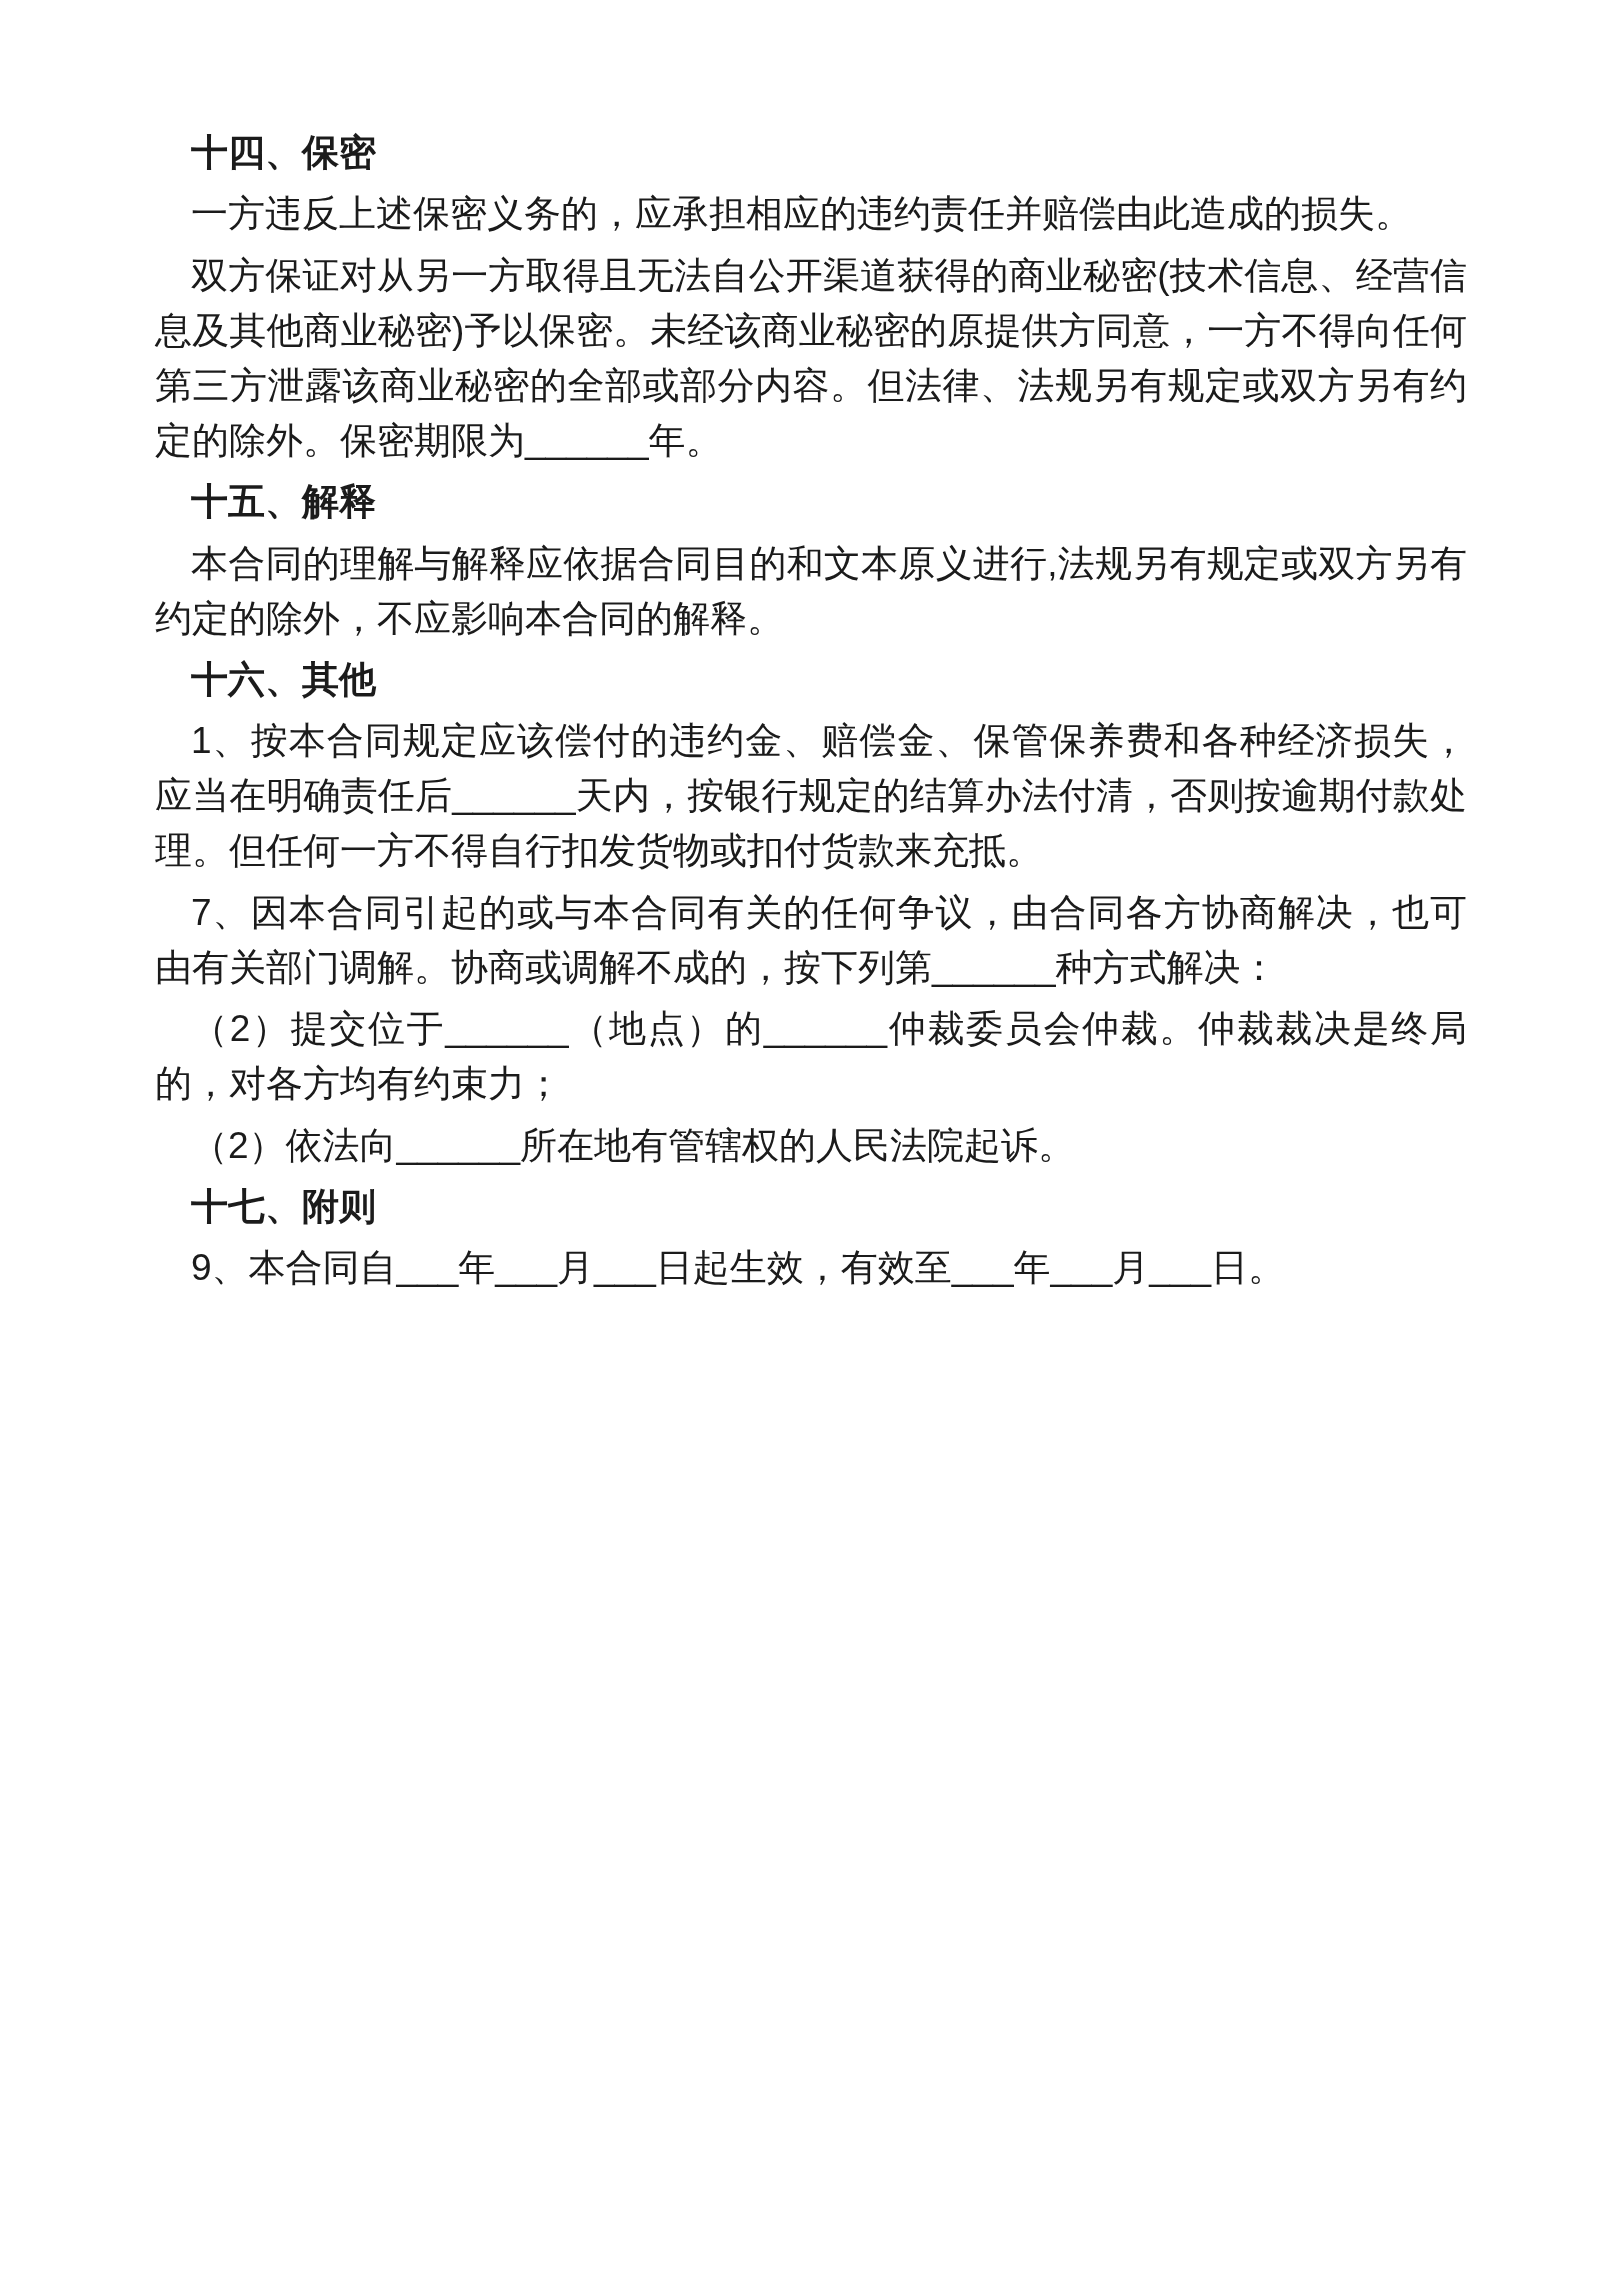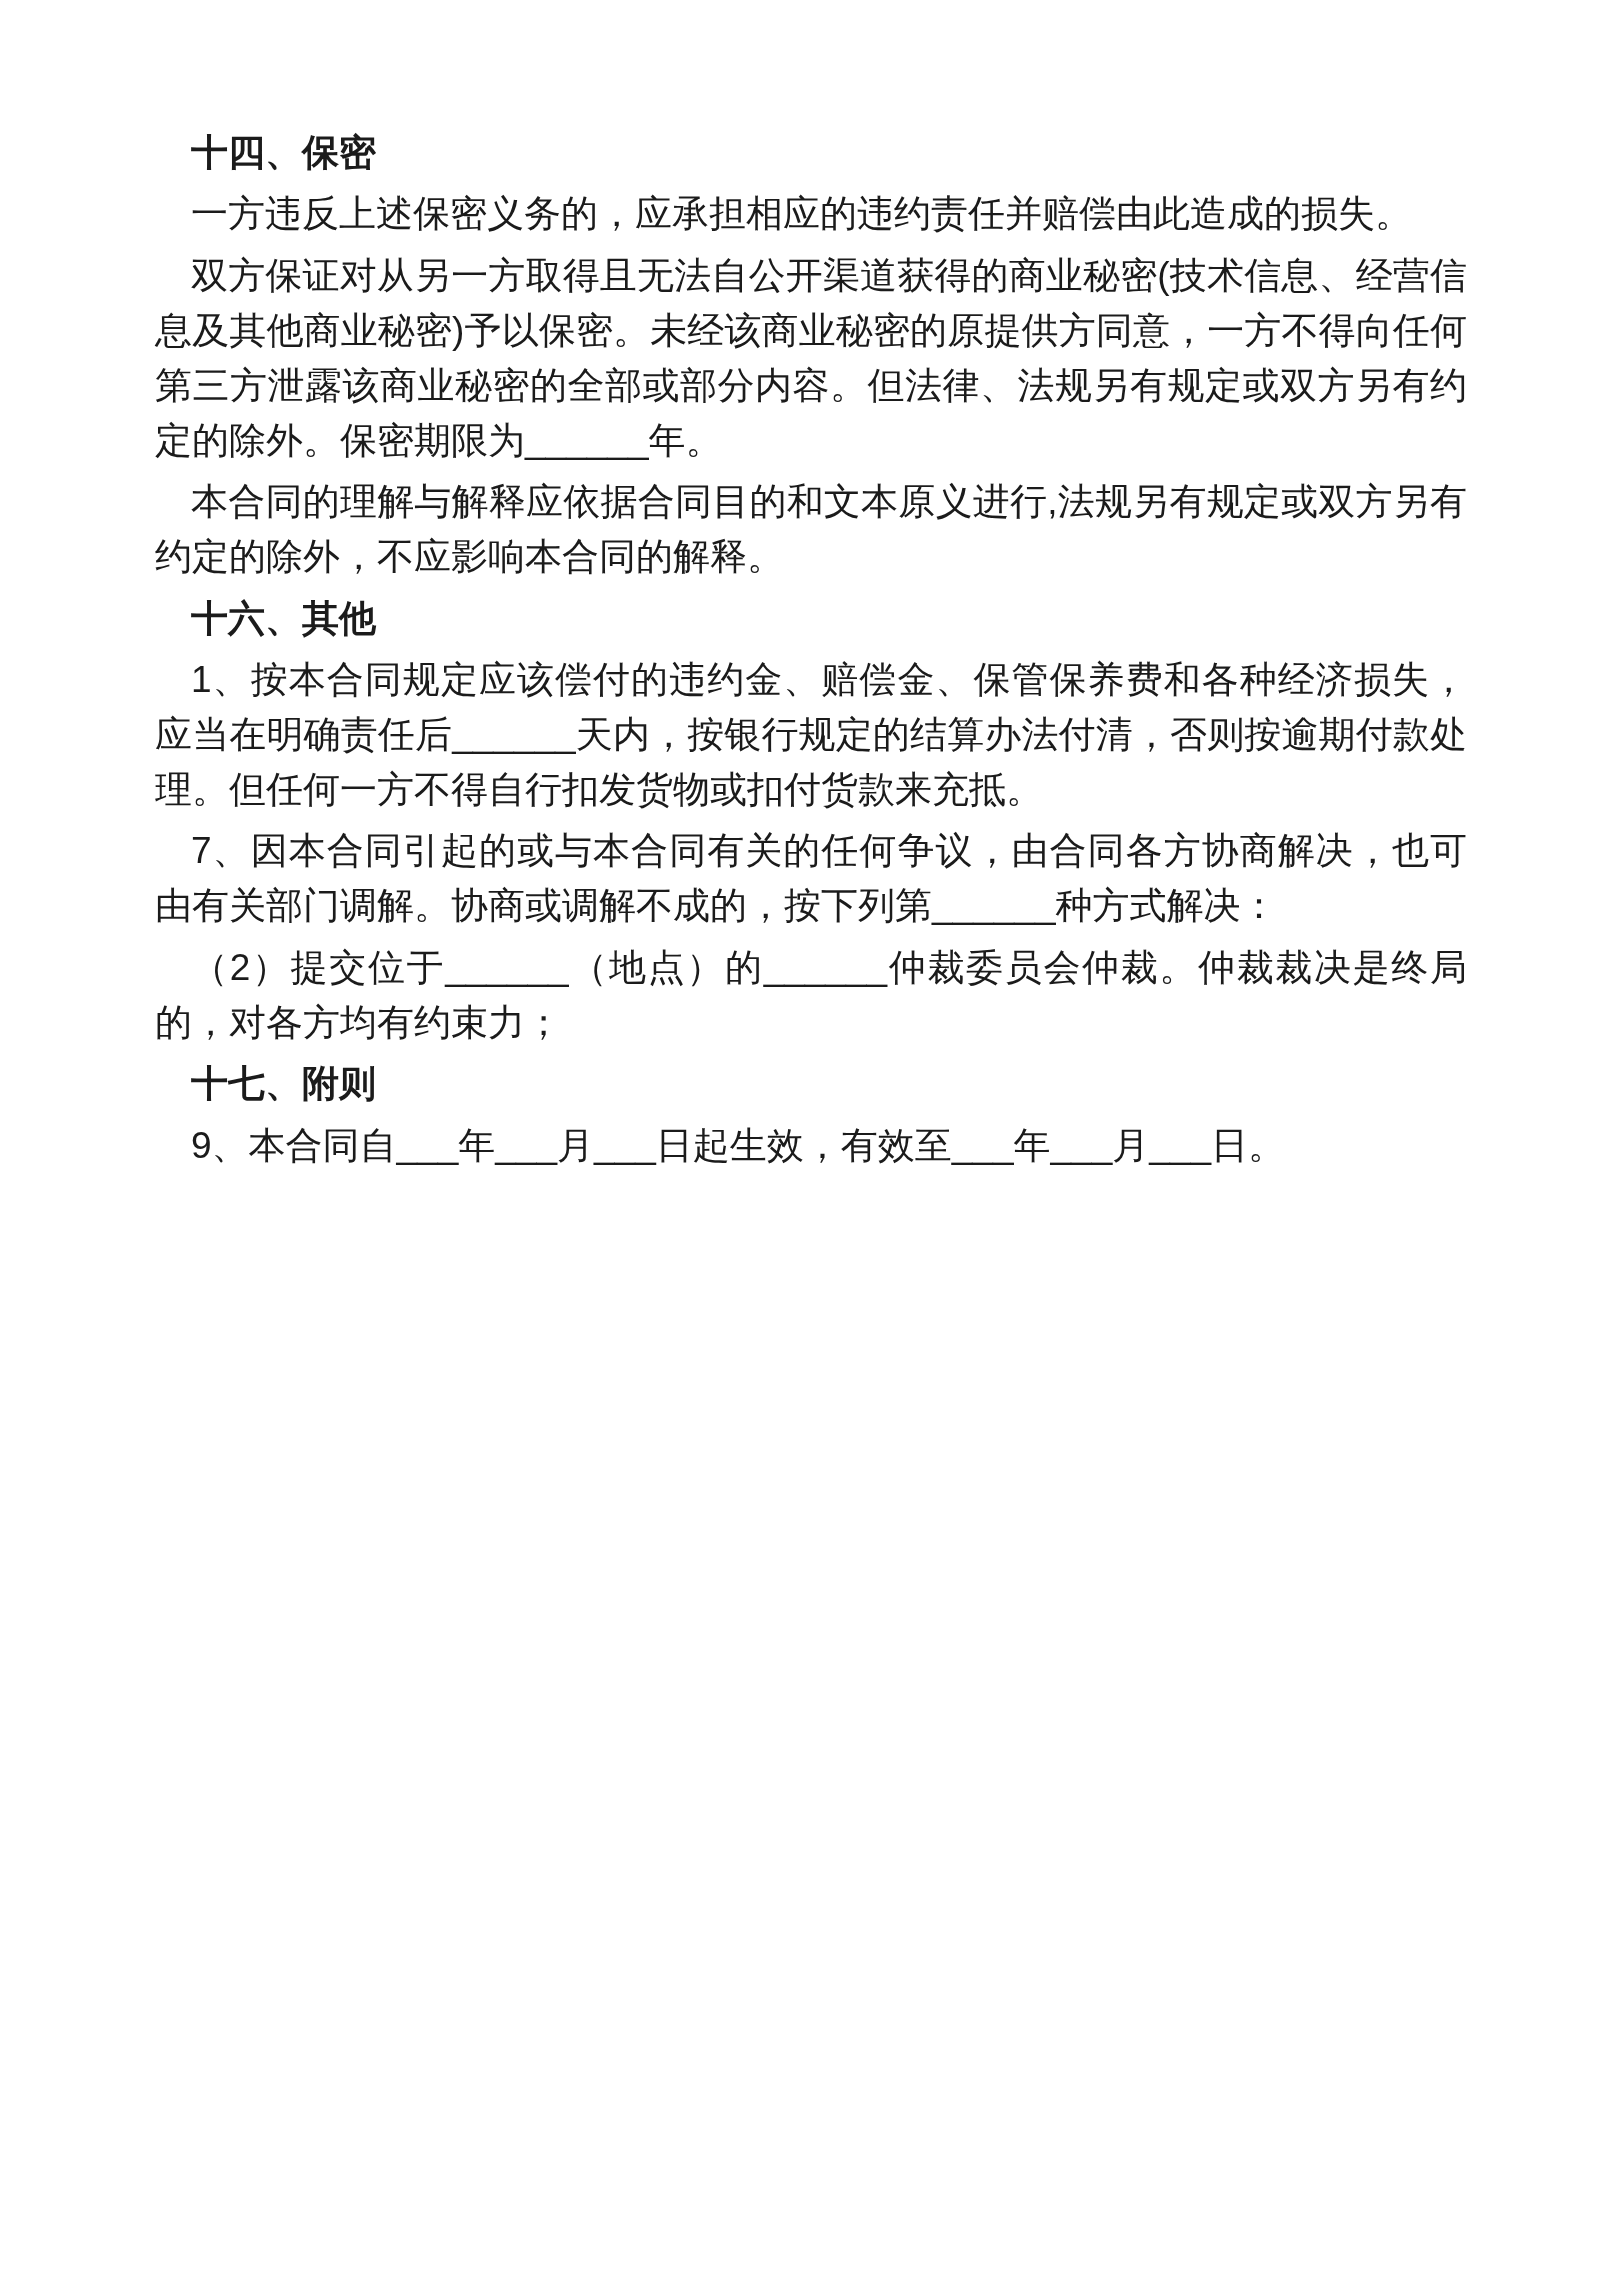--- a/index.html
+++ b/index.html
@@ -37,30 +37,32 @@
 <body>
 
 <div class="page">
 
   <p class="heading">十四、保密</p>
 
   <p class="para">一方违反上述保密义务的，应承担相应的违约责任并赔偿由此造成的损失。</p>
 
   <p class="para">双方保证对从另一方取得且无法自公开渠道获得的商业秘密(技术信息、经营信息及其他商业秘密)予以保密。未经该商业秘密的原提供方同意，一方不得向任何第三方泄露该商业秘密的全部或部分内容。但法律、法规另有规定或双方另有约定的除外。保密期限为______年。</p>
 
+  <p class="heading">十五、解释</p>
 
   <p class="para">本合同的理解与解释应依据合同目的和文本原义进行,法规另有规定或双方另有约定的除外，不应影响本合同的解释。</p>
 
   <p class="heading">十六、其他</p>
 
   <p class="para">1、按本合同规定应该偿付的违约金、赔偿金、保管保养费和各种经济损失，应当在明确责任后______天内，按银行规定的结算办法付清，否则按逾期付款处理。但任何一方不得自行扣发货物或扣付货款来充抵。</p>
 
   <p class="para">7、因本合同引起的或与本合同有关的任何争议，由合同各方协商解决，也可由有关部门调解。协商或调解不成的，按下列第______种方式解决：</p>
 
   <p class="para">（2）提交位于______（地点）的______仲裁委员会仲裁。仲裁裁决是终局的，对各方均有约束力；</p>
 
+  <p class="para">（2）依法向______所在地有管辖权的人民法院起诉。</p>
 
   <p class="heading">十七、附则</p>
 
   <p class="para">9、本合同自___年___月___日起生效，有效至___年___月___日。</p>
 
 </div>
 
 
 </body></html>

